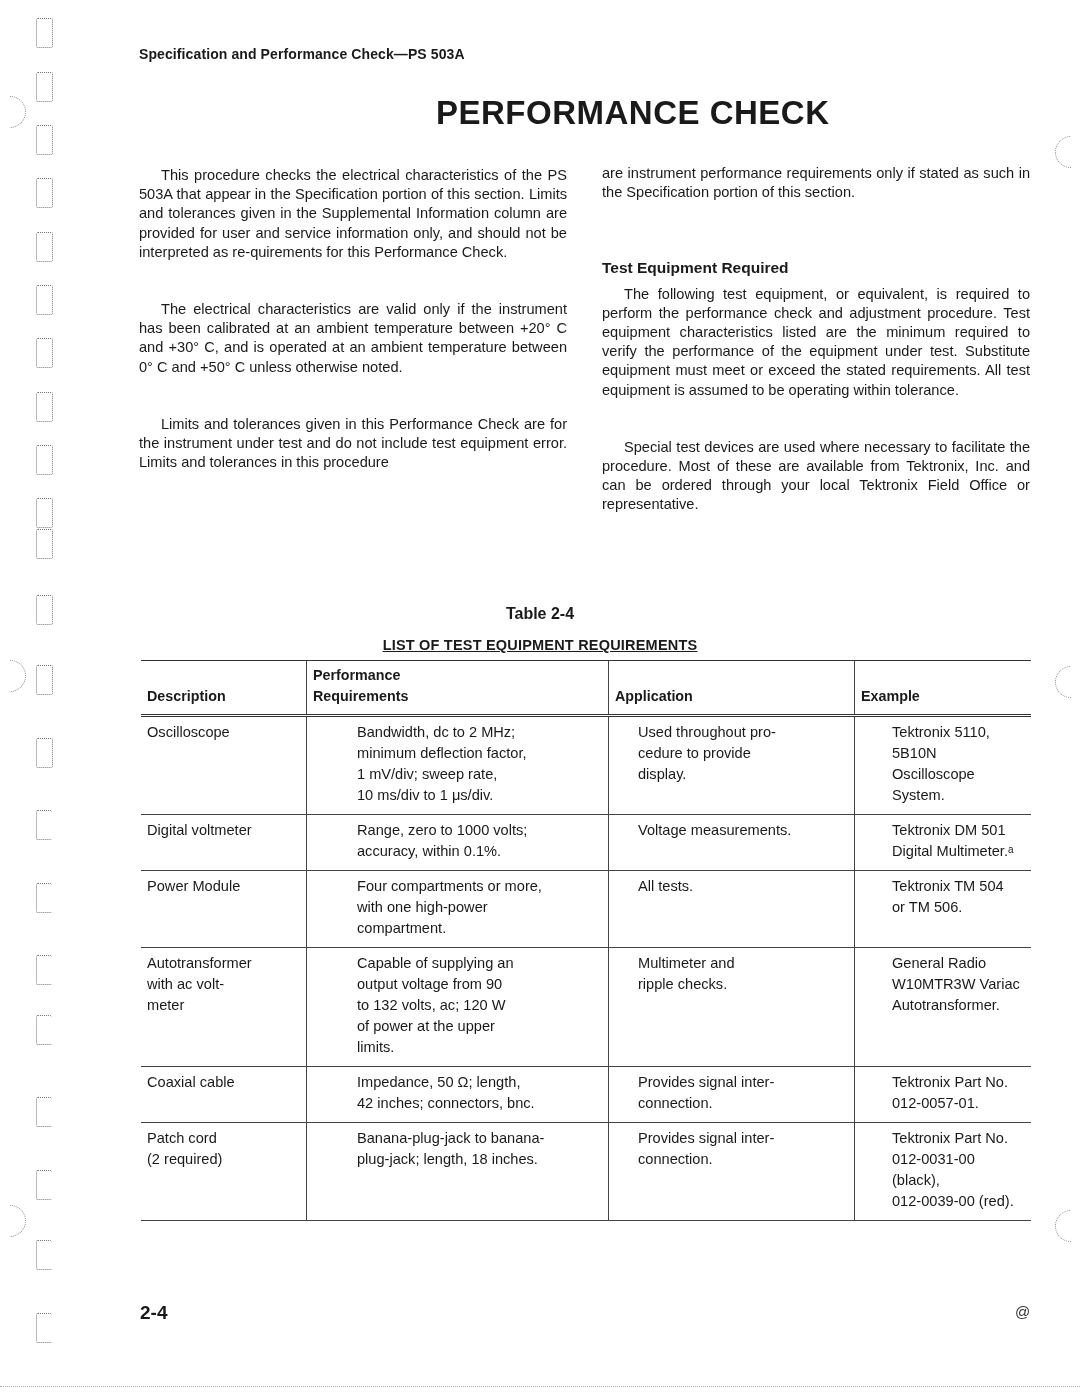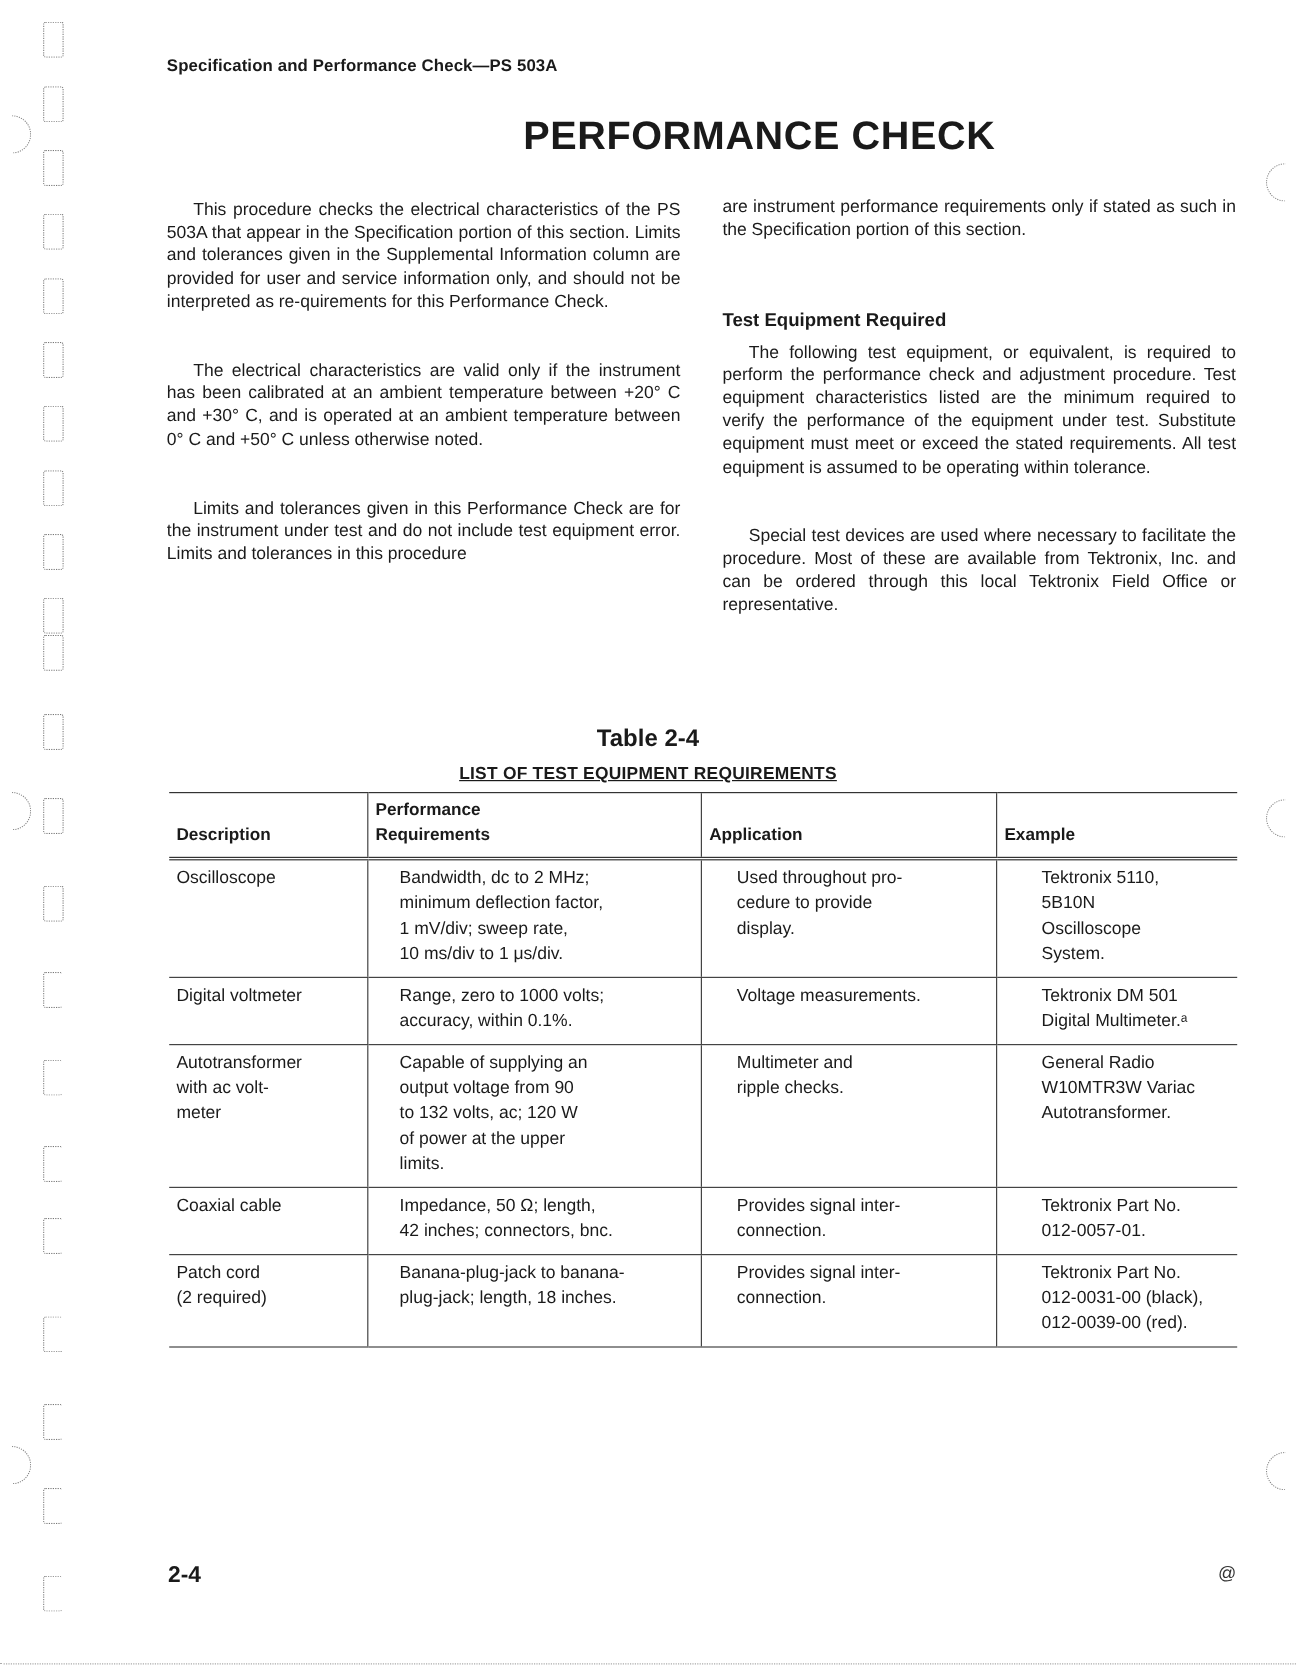--- a/index.html
+++ b/index.html
@@ -12,34 +12,34 @@
   .page-title { left: 396px; top: 94px; font-size: 33px; font-weight: bold; letter-spacing: 0.5px; margin-left: 40px; }
   .col { position: absolute; width: 428px; font-size: 14.6px; line-height: 19.2px; }
   .col-left { left: 139px; top: 166px; }
   .col-right { left: 602px; top: 164px; }
   .col h2 { font-size: 15.5px; font-weight: bold; margin: 0 0 7px 0; }
   .col p { margin: 0; text-align: justify; text-indent: 22px; }
   .col p.noindent { text-indent: 0; }
   .gap-l { height: 38px; }
   .gap-m { height: 56px; }
   .table-label { left: 0; width: 1080px; text-align: center; font-weight: bold; }
-  .tbl-num { top: 605px; font-size: 20px; }
+  .tbl-num { top: 605px; font-size: 16px; }
   .tbl-title { top: 637px; font-size: 14.5px; letter-spacing: 0.2px; text-decoration: underline; }
   table.req {
     position: absolute; left: 141px; top: 660px; width: 890px;
     border-collapse: collapse; font-size: 14.6px; line-height: 21px;
   }
   table.req th {
     font-weight: bold; font-size: 14.3px; text-align: left; vertical-align: bottom;
     padding: 4px 6px 7px 6px; border-top: 1.5px solid #333; border-bottom: 3px double #333;
   }
   table.req td { vertical-align: top; padding: 5px 6px 8px 6px; border-bottom: 1.3px solid #444; }
   table.req th + th, table.req td + td { border-left: 1.2px solid #444; }
   table.req td.c1 { width: 153px; padding-left: 6px; }
-  table.req td.c2 { width: 245px; padding-left: 26px; }
+  table.req td.c2 { width: 245px; padding-left: 50px; }
   table.req td.c3 { width: 210px; padding-left: 29px; }
   table.req td.c4 { padding-left: 37px; }
   .line { display: block; }
   .footer-num { left: 140px; top: 1302px; font-size: 19px; font-weight: bold; }
   .footer-mark { left: 1015px; top: 1303px; font-size: 15px; color: #333; }
   .bottom-rule { left: 0; top: 1386px; width: 1080px; border-top: 1px dotted #aaa; }
   .binder-box { position: absolute; left: 36px; width: 15px; height: 28px; border: 1px dotted #777; border-radius: 2px; }
   .binder-box.open { border-right: none; }
   .ring { position: absolute; width: 30px; height: 30px; border: 1px dotted #888; border-radius: 50%; }
   .ring.left { left: -6px; clip-path: inset(0 0 0 50%); }
@@ -89,21 +89,21 @@
   <div class="gap-l"></div>
   <p>Limits and tolerances given in this Performance Check are for the instrument under test and do not include test equipment error. Limits and tolerances in this procedure</p>
 </div>
 
 <div class="col col-right">
   <p class="noindent">are instrument performance requirements only if stated as such in the Specification portion of this section.</p>
   <div class="gap-m"></div>
   <h2>Test Equipment Required</h2>
   <p>The following test equipment, or equivalent, is required to perform the performance check and adjustment procedure. Test equipment characteristics listed are the minimum required to verify the performance of the equipment under test. Substitute equipment must meet or exceed the stated requirements. All test equipment is assumed to be operating within tolerance.</p>
   <div class="gap-l"></div>
-  <p>Special test devices are used where necessary to facilitate the procedure. Most of these are available from Tektronix, Inc. and can be ordered through this local Tektronix Field Office or representative.</p>
+  <p>Special test devices are used where necessary to facilitate the procedure. Most of these are available from Tektronix, Inc. and can be ordered through your local Tektronix Field Office or representative.</p>
 </div>
 
 <div class="abs table-label tbl-num">Table 2-4</div>
 <div class="abs table-label tbl-title">LIST OF TEST EQUIPMENT REQUIREMENTS</div>
 
 <table class="req">
   <thead>
     <tr>
       <th>Description</th>
       <th>
@@ -148,20 +148,37 @@
         <td class="c3">
           <span class="line">Voltage measurements.</span>
         </td>
         <td class="c4">
           <span class="line">Tektronix DM 501</span>
           <span class="line">Digital Multimeter.ᵃ</span>
         </td>
       </tr>
       <tr>
         <td class="c1">
+          <span class="line">Power Module</span>
+        </td>
+        <td class="c2">
+          <span class="line">Four compartments or more,</span>
+          <span class="line">with one high-power</span>
+          <span class="line">compartment.</span>
+        </td>
+        <td class="c3">
+          <span class="line">All tests.</span>
+        </td>
+        <td class="c4">
+          <span class="line">Tektronix TM 504</span>
+          <span class="line">or TM 506.</span>
+        </td>
+      </tr>
+      <tr>
+        <td class="c1">
           <span class="line">Autotransformer</span>
           <span class="line">with ac volt-</span>
           <span class="line">meter</span>
         </td>
         <td class="c2">
           <span class="line">Capable of supplying an</span>
           <span class="line">output voltage from 90</span>
           <span class="line">to 132 volts, ac; 120 W</span>
           <span class="line">of power at the upper</span>
           <span class="line">limits.</span>

